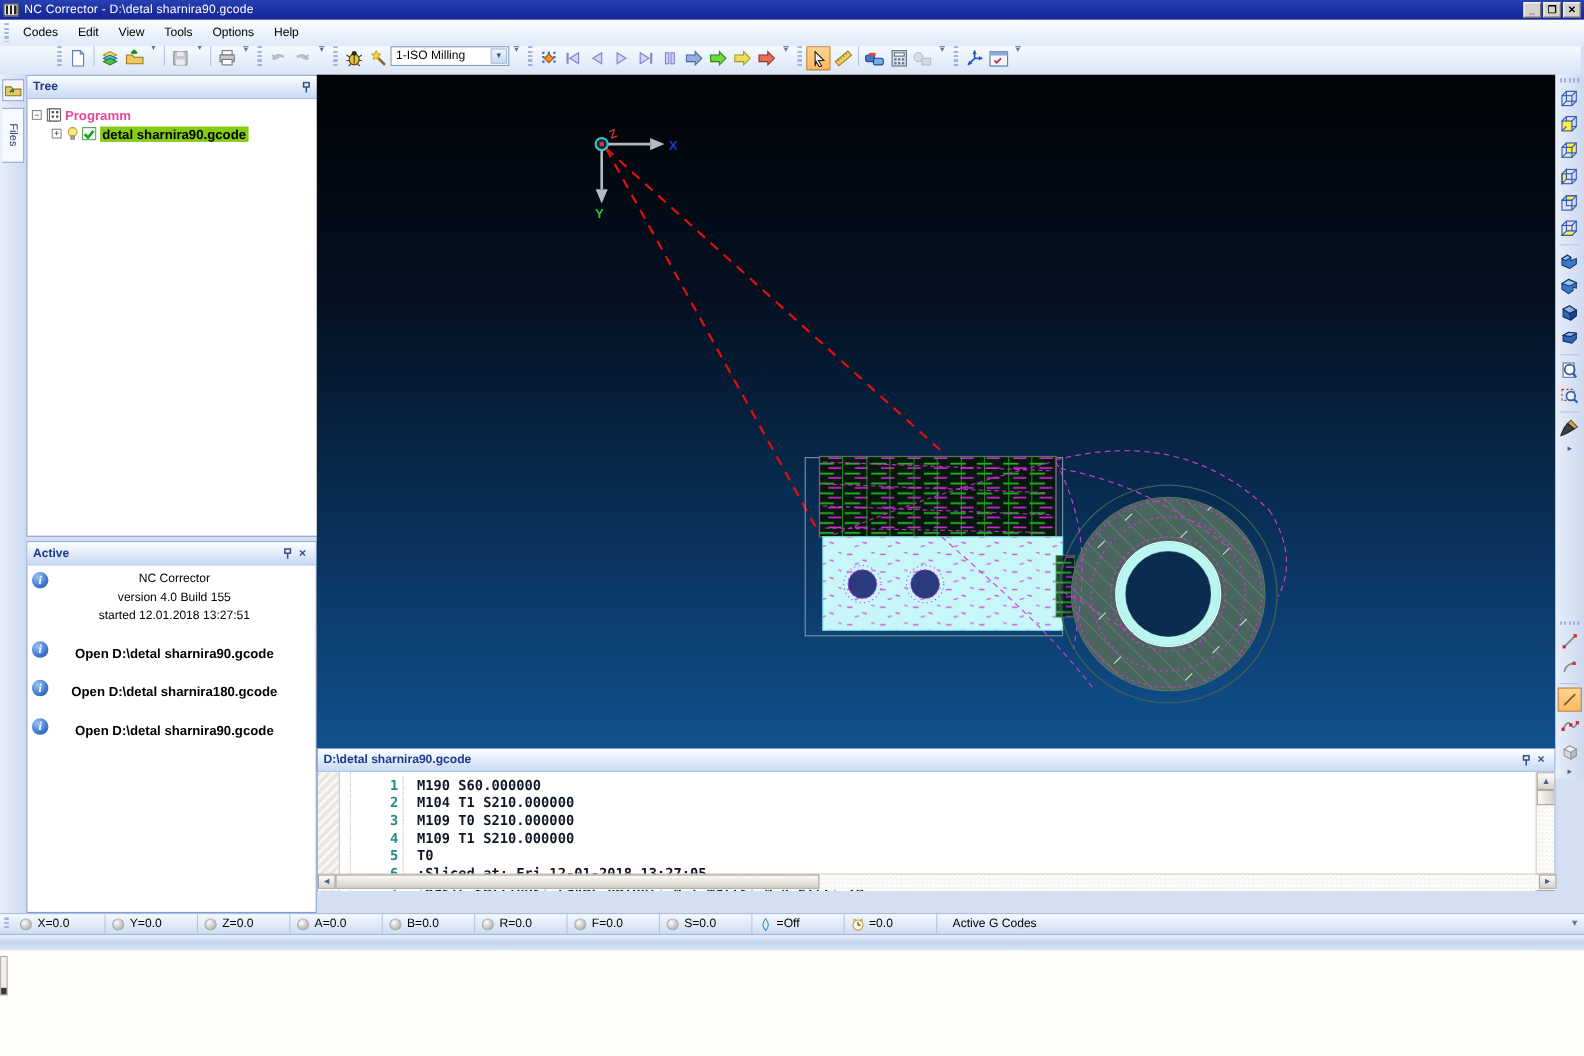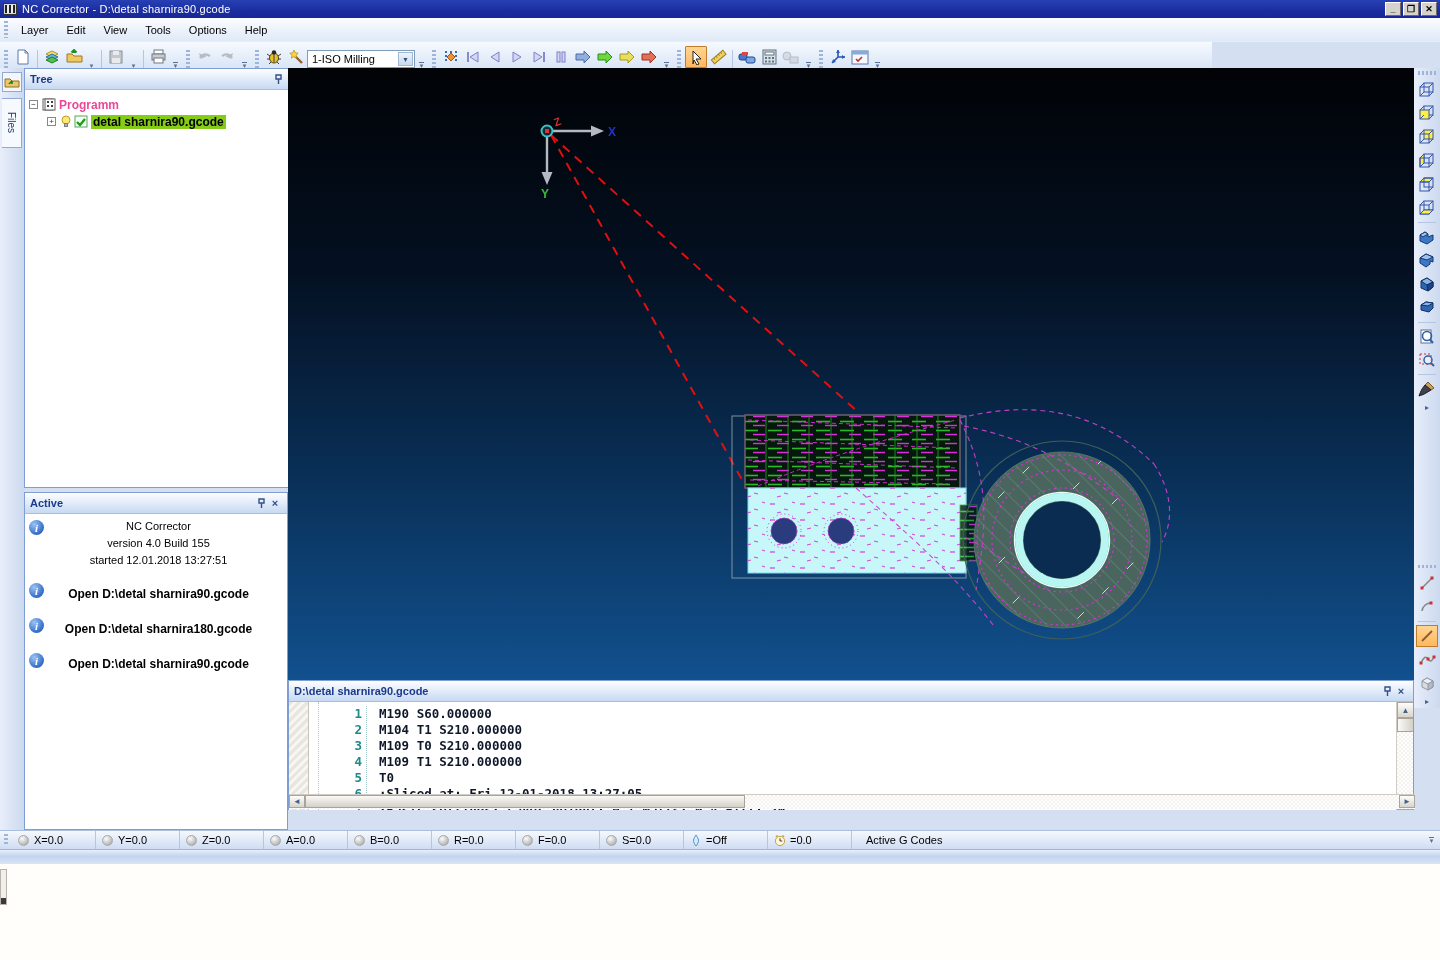--- a/index.html
+++ b/index.html
@@ -12,21 +12,21 @@
   #titlebar .ticon:before { content:""; position:absolute; left:1px; top:1px; width:10px; height:8px; background:
      repeating-linear-gradient(90deg,#222 0 2px,#eee 2px 4px); }
   #titlebar .ttext { color:#fff; font-weight:normal; font-size:11px; margin-left:5px; letter-spacing:0.2px; }
   #winbtns { position:absolute; right:3px; top:2px; display:flex; gap:2px; }
   .wbtn { width:16px; height:14px; background:#d6d3ce; border:1px solid; border-color:#fff #6d6a65 #6d6a65 #fff; font-size:9px; font-weight:bold; color:#000; display:flex; align-items:center; justify-content:center; line-height:1; }
 
   
   #menubar { position:absolute; left:0; top:18px; width:1440px; height:24px; background:linear-gradient(180deg,#fbfdff,#dfe9f8); border-bottom:1px solid #e6edf8; display:flex; align-items:center; }
   .grip { width:4px; height:70%; margin:0 4px; background:repeating-linear-gradient(180deg,#9fb4d8 0 2px,transparent 2px 4px); }
   .menu-item { font-size:11px; color:#000; padding:3px 9px; }
-  #toolbar { position:absolute; left:0; top:42px; width:1212px; height:26px; background:linear-gradient(180deg,#f6faff,#d9e5f6); display:flex; align-items:flex-end; }
+  #toolbar { position:absolute; left:0; top:42px; width:1437px; height:26px; background:linear-gradient(180deg,#f6faff,#d9e5f6); display:flex; align-items:flex-start;padding-left:48px; }
   .tsep { width:1px; height:18px; background:#b7c6e0; margin:0 3px; }
   .tbtn { width:22px; height:22px; display:flex; align-items:center; justify-content:center; border:1px solid transparent; border-radius:1px; }
   .tbtn.hl { background:linear-gradient(180deg,#ffd592,#ffb85e); border:1px solid #c07c28; }
   .ovf { display:flex; flex-direction:column; align-items:center; width:9px; margin:0 2px; color:#5a7099; font-size:7px; line-height:4px; }
   .ovf .bar { width:5px; border-top:1px solid #5a7099; margin-bottom:1px; }
   #milling-combo { width:108px; height:18px; background:#fff; border:1px solid #7f9db9; font-size:11px; display:flex; align-items:center; padding-left:4px; position:relative; }
   #milling-combo .caret { position:absolute; right:1px; top:1px; width:15px; height:14px; background:linear-gradient(180deg,#eef4fc,#c8d8ee); border:1px solid #9fb6d6; display:flex; align-items:center; justify-content:center; font-size:7px; color:#37507a; }
 
   
   #leftstrip { position:absolute; left:0; top:68px; width:24px; height:762px; background:linear-gradient(90deg,#e8eefb,#ccd9ef); }
@@ -109,21 +109,21 @@
     <span class="ttext">NC Corrector - D:\detal sharnira90.gcode</span>
     <div id="winbtns">
       <div class="wbtn">_</div>
       <div class="wbtn">❐</div>
       <div class="wbtn">✕</div>
     </div>
   </div>
 
   <div id="menubar">
     <div class="grip"></div>
-    <span class="menu-item">Layer</span>
+    <span class="menu-item">Codes</span>
     <span class="menu-item">Edit</span>
     <span class="menu-item">View</span>
     <span class="menu-item">Tools</span>
     <span class="menu-item">Options</span>
     <span class="menu-item">Help</span>
   </div>
 
   <div id="toolbar">
     <div class="grip"></div>
     <div class="tbtn">

